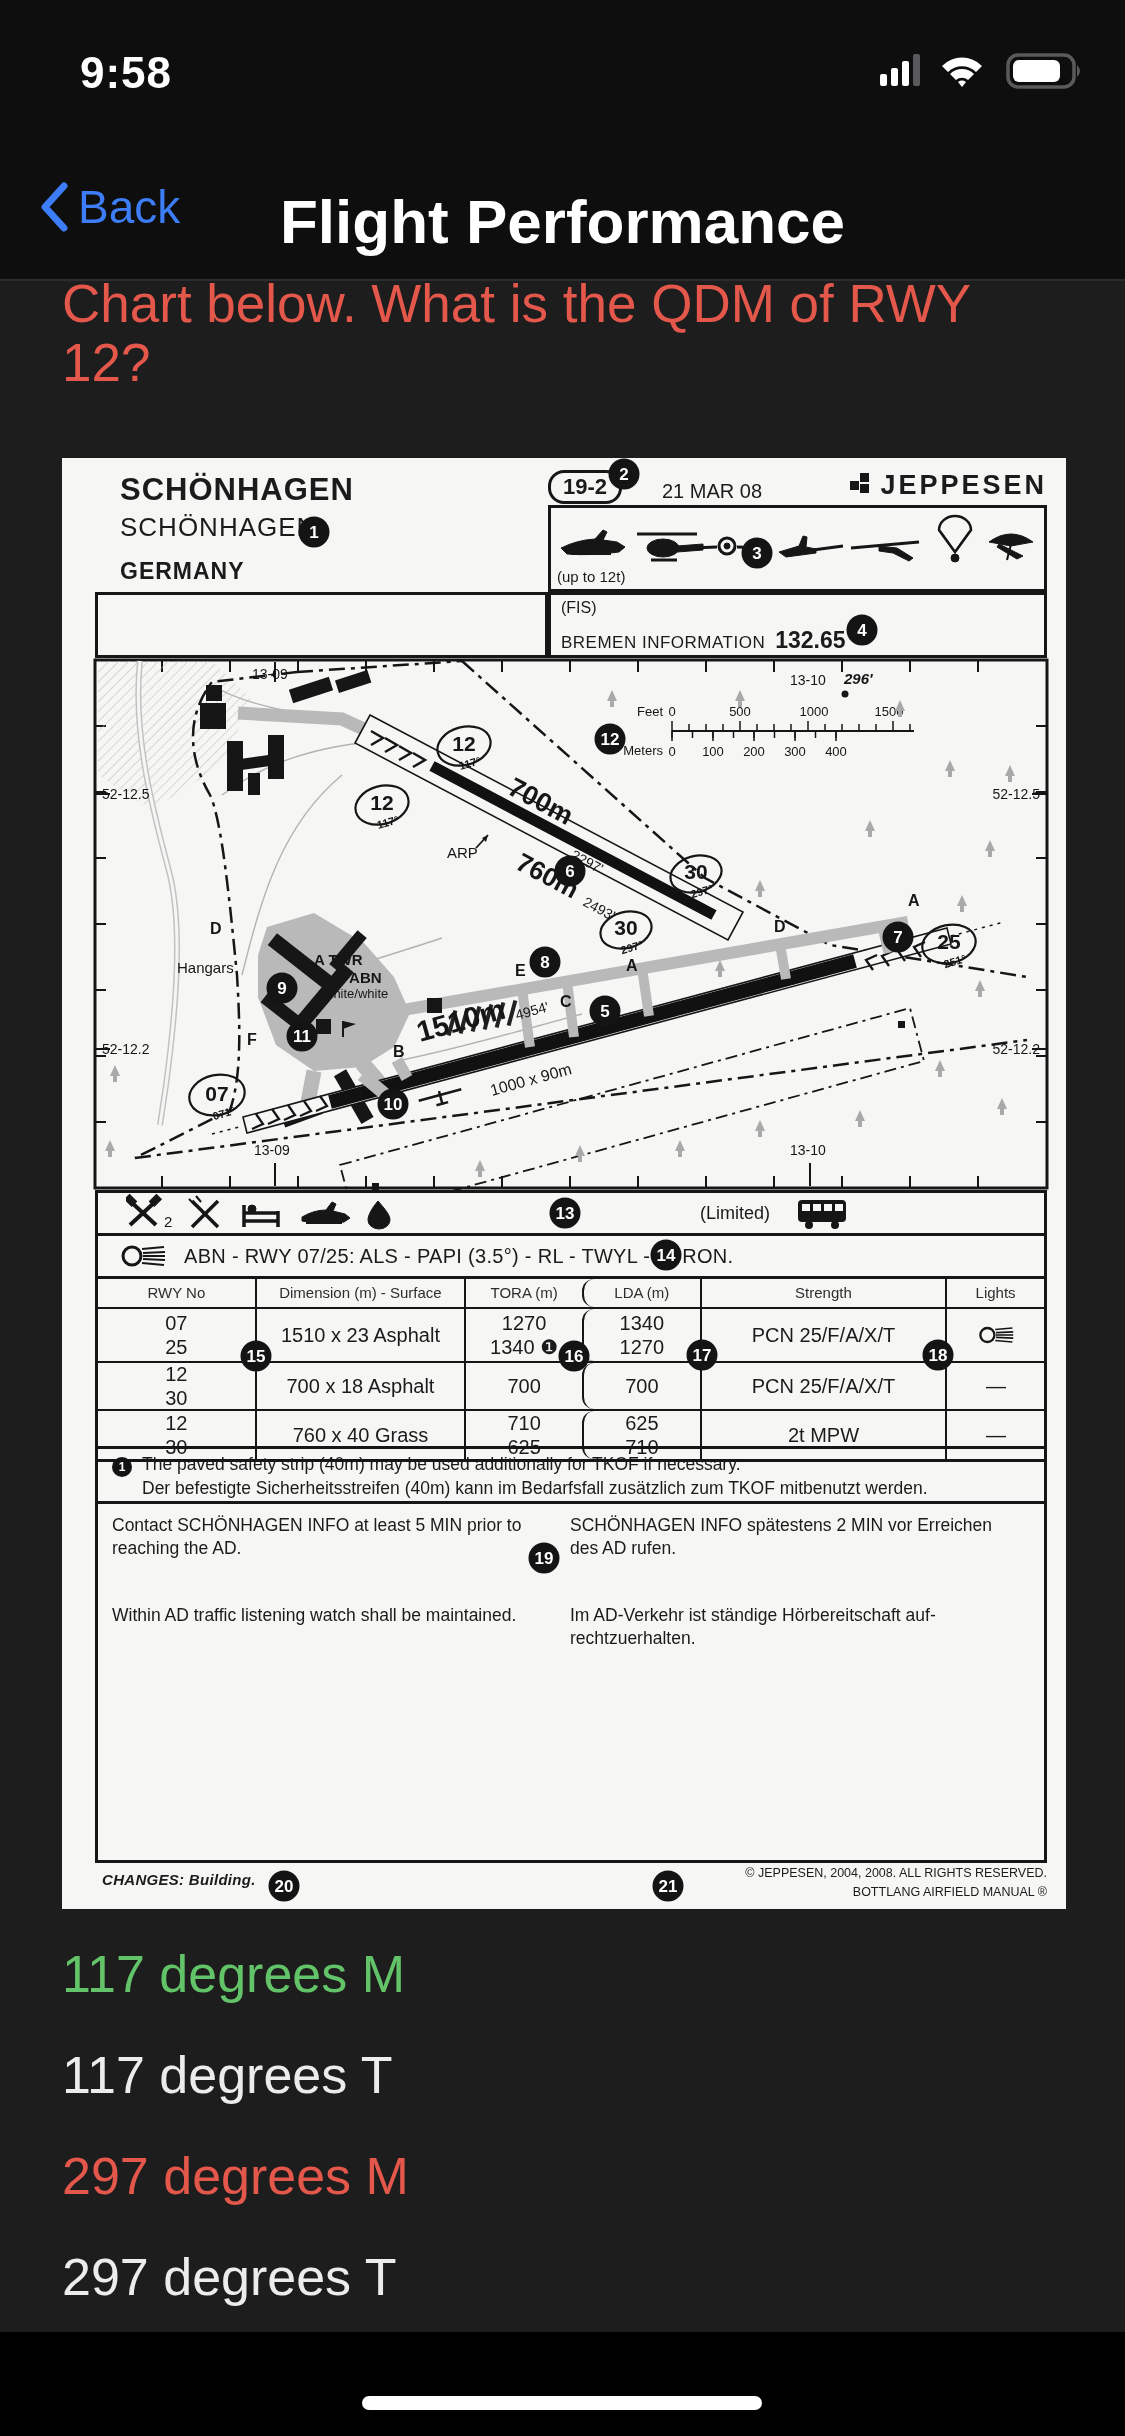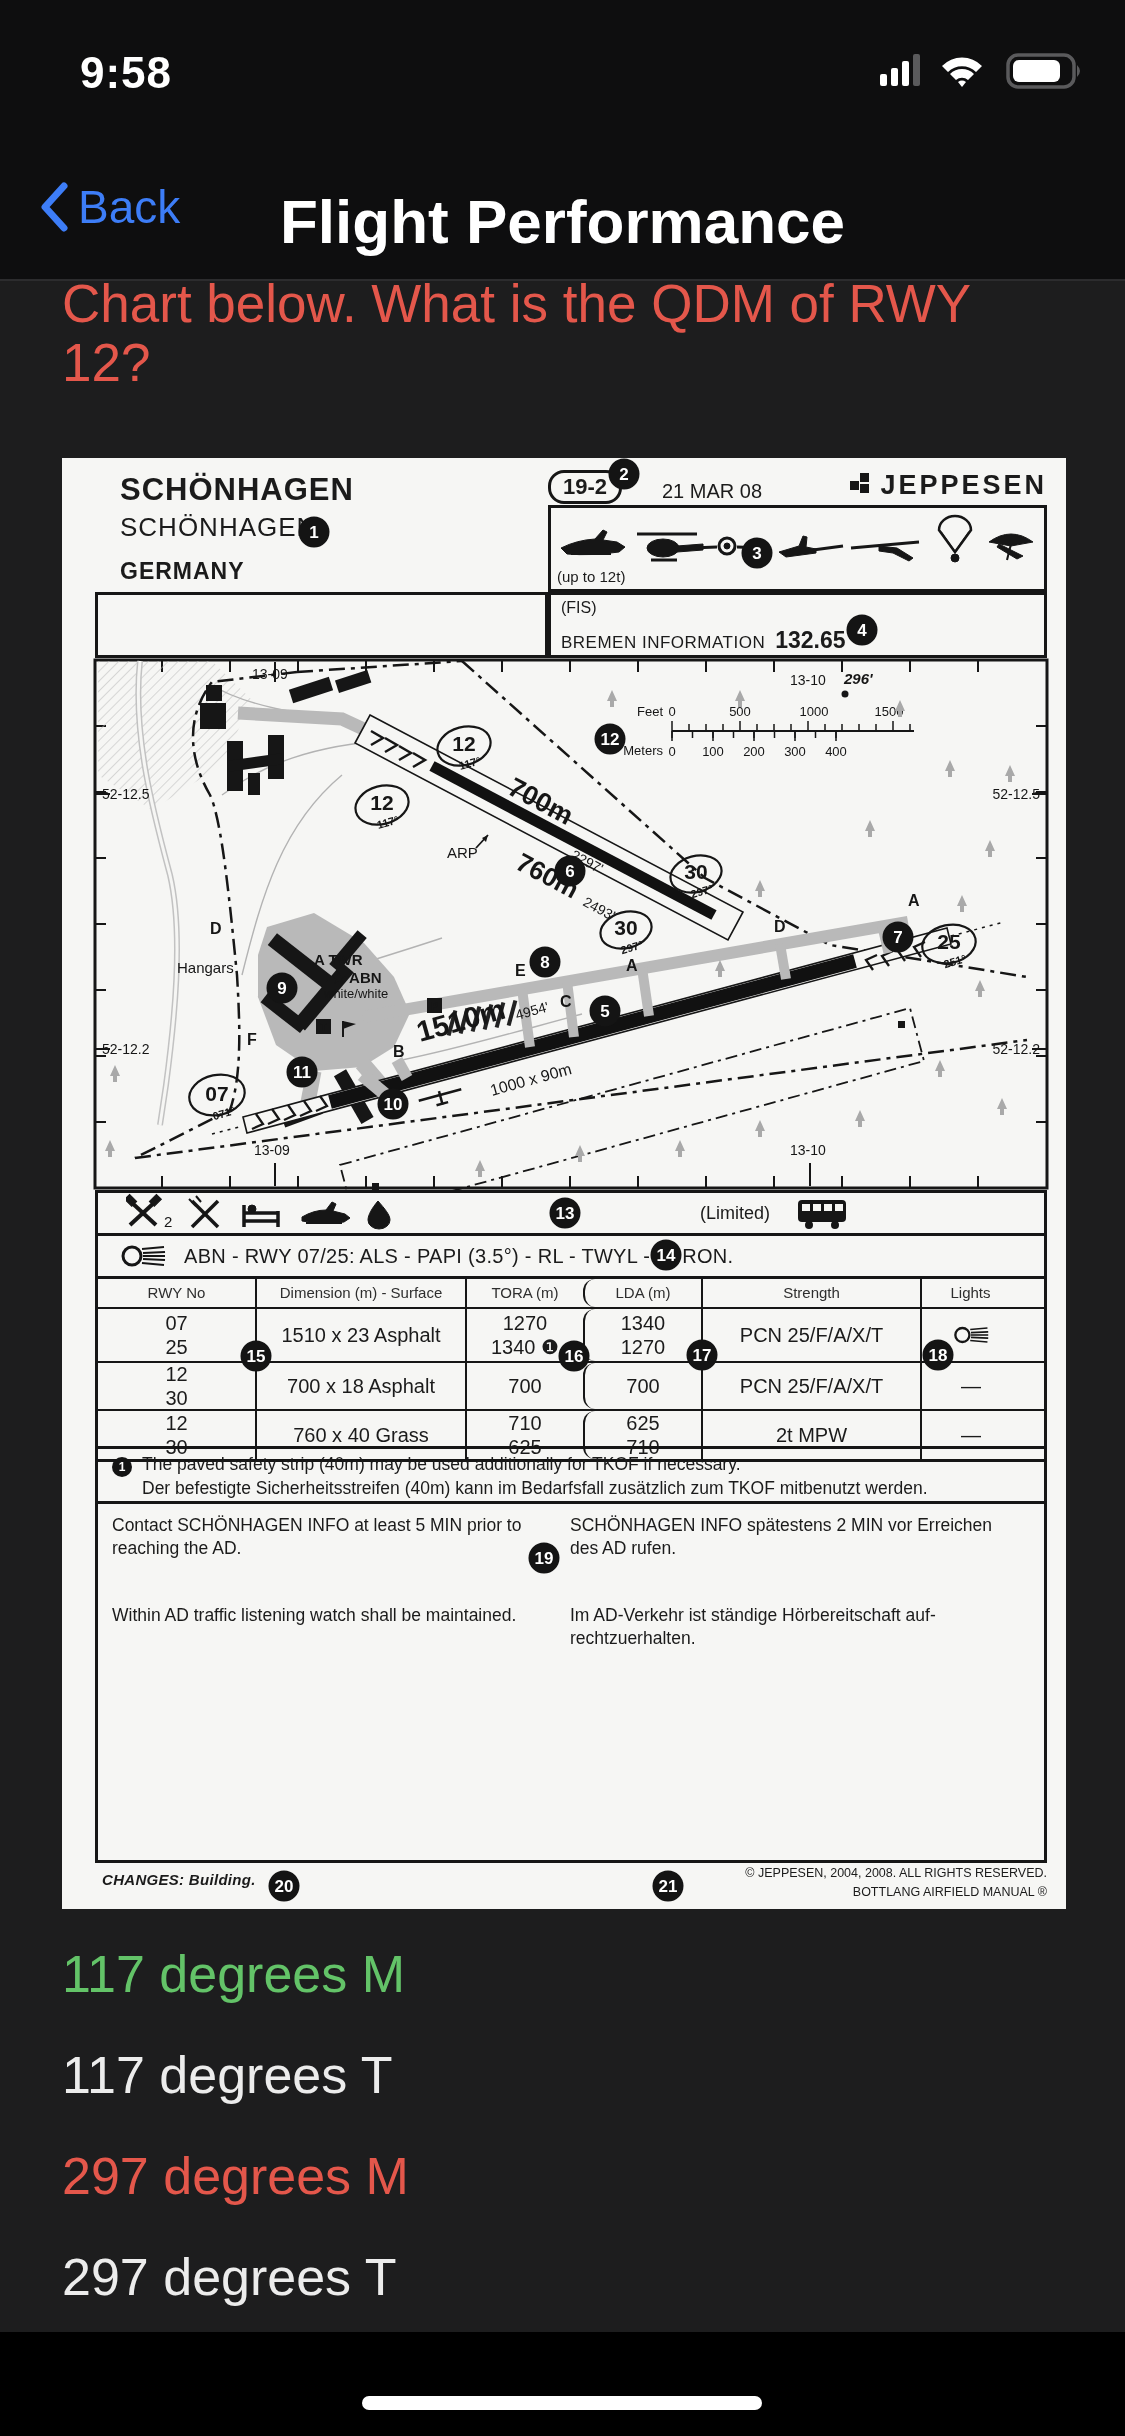--- a/index.html
+++ b/index.html
@@ -31,21 +31,21 @@
   .limited{font-size:18px;}
   .abnrow{position:absolute;left:33px;top:775px;width:952px;height:46px;border:3px solid #161616;box-sizing:border-box;display:flex;align-items:center;font-size:20px;letter-spacing:.3px;}
   
   .rtable{position:absolute;left:33px;top:818px;width:952px;border:3px solid #161616;box-sizing:border-box;}
   .trow{display:flex;border-top:2px solid #161616;}
   .trow:first-child{border-top:none;}
   .tcell{border-left:2px solid #161616;box-sizing:border-box;display:flex;align-items:center;justify-content:center;
     text-align:center;white-space:pre-line;font-size:20px;line-height:24px;}
   .tcell:first-child{border-left:none;}
   .thead .tcell{font-size:15px;color:#2e2e2e;height:28px;}
-  .c0{width:157px;} .c1{width:210px;text-align:center;} .c2{width:118px;} .c3{width:118px;border-radius:12px;} .c4{width:219px;} .c5{width:99px;}
+  .c0{width:157px;} .c1{width:210px;text-align:center;} .c2{width:118px;} .c3{width:118px;border-radius:12px;} .c4{width:246px;} .c5{width:99px;}
   .notebox{position:absolute;left:33px;top:988px;width:952px;height:58px;border:3px solid #161616;box-sizing:border-box;font-size:17.5px;line-height:24px;}
   .notemark{position:absolute;left:14px;top:8px;width:20px;height:20px;border-radius:50%;background:#141414;color:#fff;
     font-size:12px;font-weight:bold;display:flex;align-items:center;justify-content:center;}
   .contactbox{position:absolute;left:33px;top:1043px;width:952px;height:362px;border:3px solid #161616;box-sizing:border-box;font-size:17.5px;line-height:23px;}
   .footer-it{font-style:italic;font-size:15px;font-weight:bold;letter-spacing:.3px;}
   .copyr{font-size:12.5px;text-align:right;line-height:19px;}
   .dash{letter-spacing:-1px;}
   
   .answer{position:absolute;left:62px;font-size:52px;cursor:pointer;}
   .bottomzone{position:absolute;left:0;top:2332px;width:1125px;height:104px;background:#000;}
@@ -602,21 +602,21 @@
         <div class="badge" style="left: 252px; top: 74px;">1</div>
         <div class="badge" style="left: 562px; top: 16px;">2</div>
         <div class="badge" style="left: 695px; top: 95px;">3</div>
         <div class="badge" style="left: 800px; top: 172px;">4</div>
         <div class="badge" style="left: 543px; top: 553px;">5</div>
         <div class="badge" style="left: 508px; top: 413px;">6</div>
         <div class="badge" style="left: 836px; top: 479px;">7</div>
         <div class="badge" style="left: 483px; top: 504px;">8</div>
         <div class="badge" style="left: 220px; top: 530px;">9</div>
         <div class="badge" style="left: 331px; top: 646px;">10</div>
-        <div class="badge" style="left: 240px; top: 614px;">11</div>
+        <div class="badge" style="left: 240px; top: 578px;">11</div>
         <div class="badge" style="left: 548px; top: 281px;">12</div>
         <div class="badge" style="left: 503px; top: 755px;">13</div>
         <div class="badge" style="left: 604px; top: 797px;">14</div>
         <div class="badge" style="left: 194px; top: 898px;">15</div>
         <div class="badge" style="left: 512px; top: 898px;">16</div>
         <div class="badge" style="left: 640px; top: 897px;">17</div>
         <div class="badge" style="left: 876px; top: 897px;">18</div>
         <div class="badge" style="left: 482px; top: 1100px;">19</div>
         <div class="badge" style="left: 222px; top: 1428px;">20</div>
         <div class="badge" style="left: 606px; top: 1428px;">21</div>

